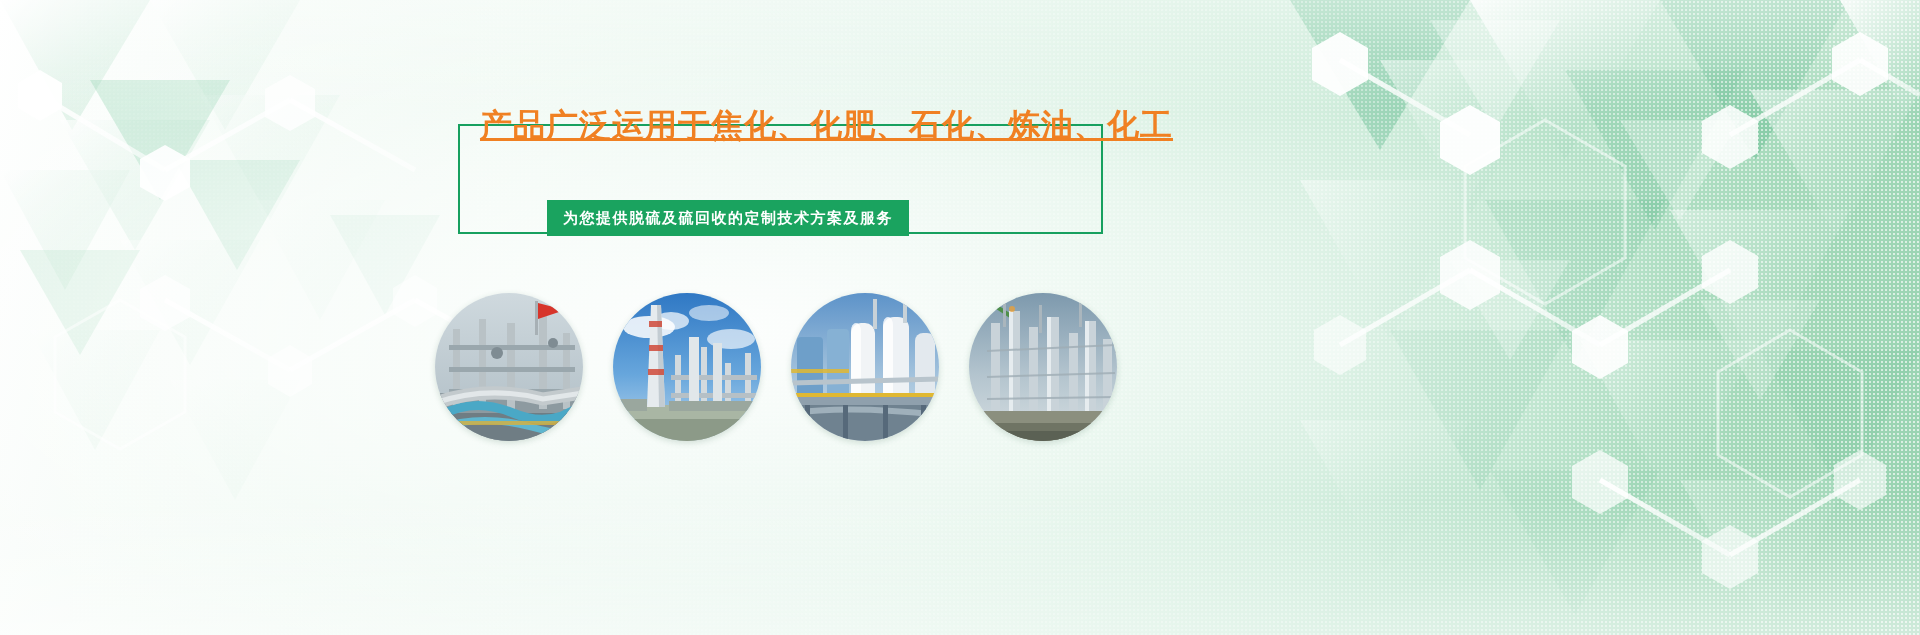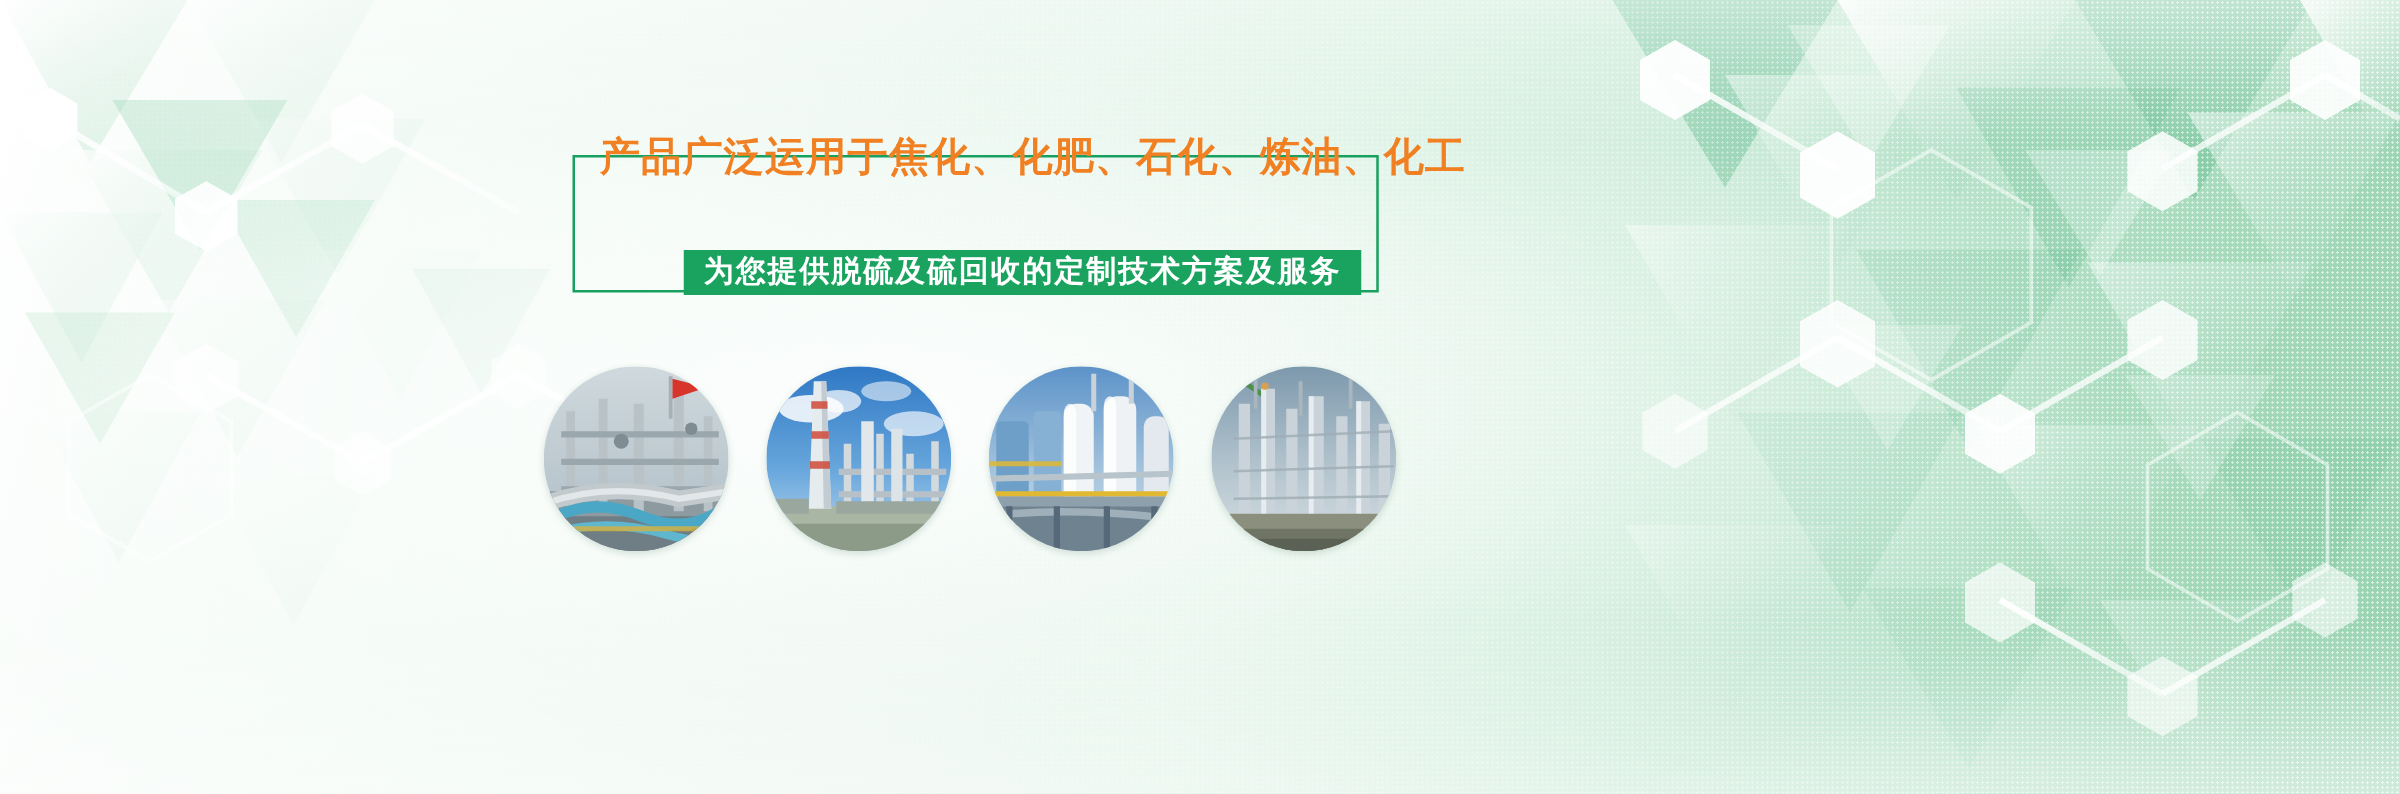--- a/index.html
+++ b/index.html
@@ -76,39 +76,39 @@
     left:480px; top:105px;
     width:600px;
     text-align:center;
     color:#f08022;
     font-size:32px;
     font-weight:bold;
     line-height:41px;
     letter-spacing:1px;
     white-space:nowrap;
   }
-  .headline .line1 { display:block; }
+  .headline .line1 { display:block;text-decoration:underline; }
   .headline .line2 { display:block; }
   
   .headline .line1::before{
     content:"";
     position:absolute;
     left:42px; top:16px;
     width:516px; height:6px;
     background:#eef8f1;
     z-index:-1;
   }
 
   .subbanner {
     position:absolute;
     left:547px; top:200px;
     height:36px;
     background:#1aa35f;
     color:#ffffff;
-    font-size:24px;
+    font-size:15px;
     font-weight:bold;
     letter-spacing:1.5px;
     line-height:36px;
     padding:0 16px;
     white-space:nowrap;
   }
 
   
   .circles { position:absolute; left:0; top:293px; width:1920px; height:148px; }
   .circle {

